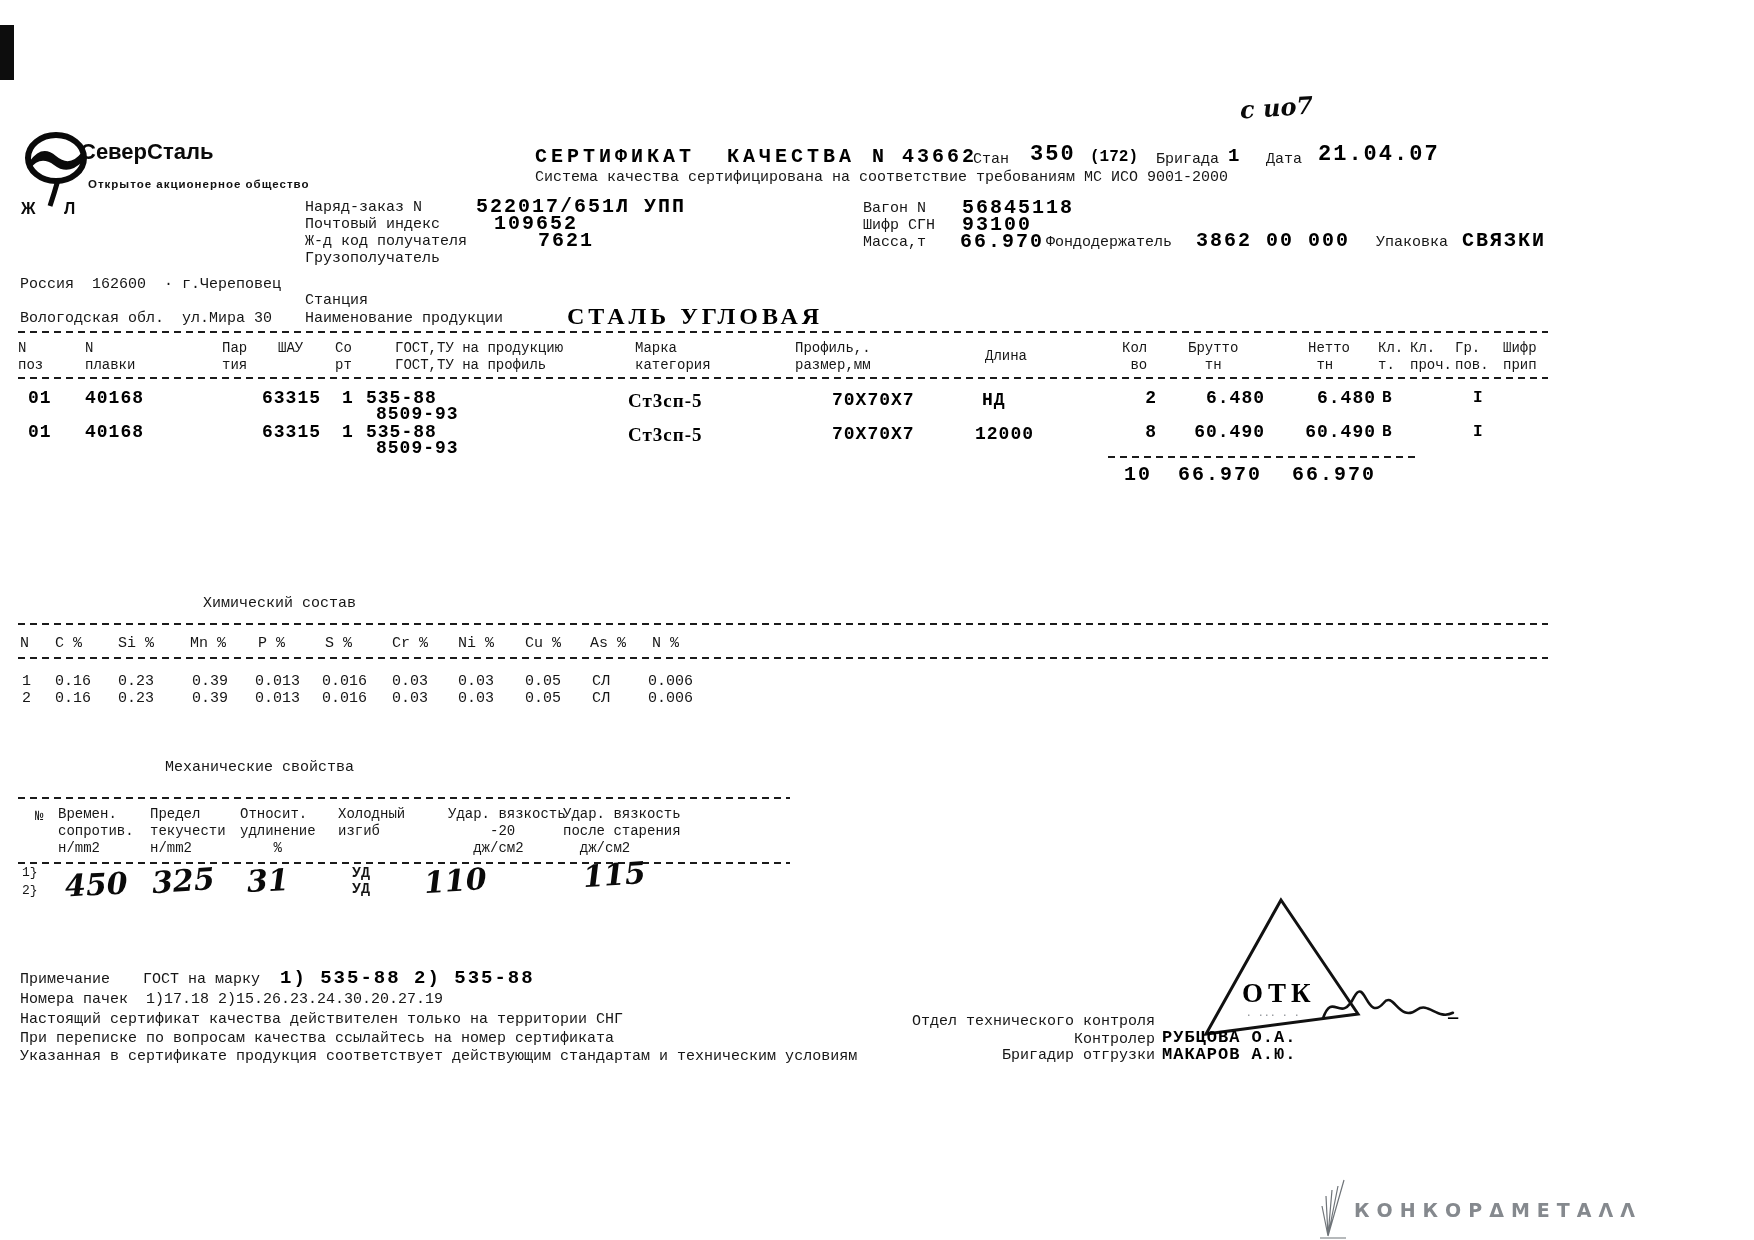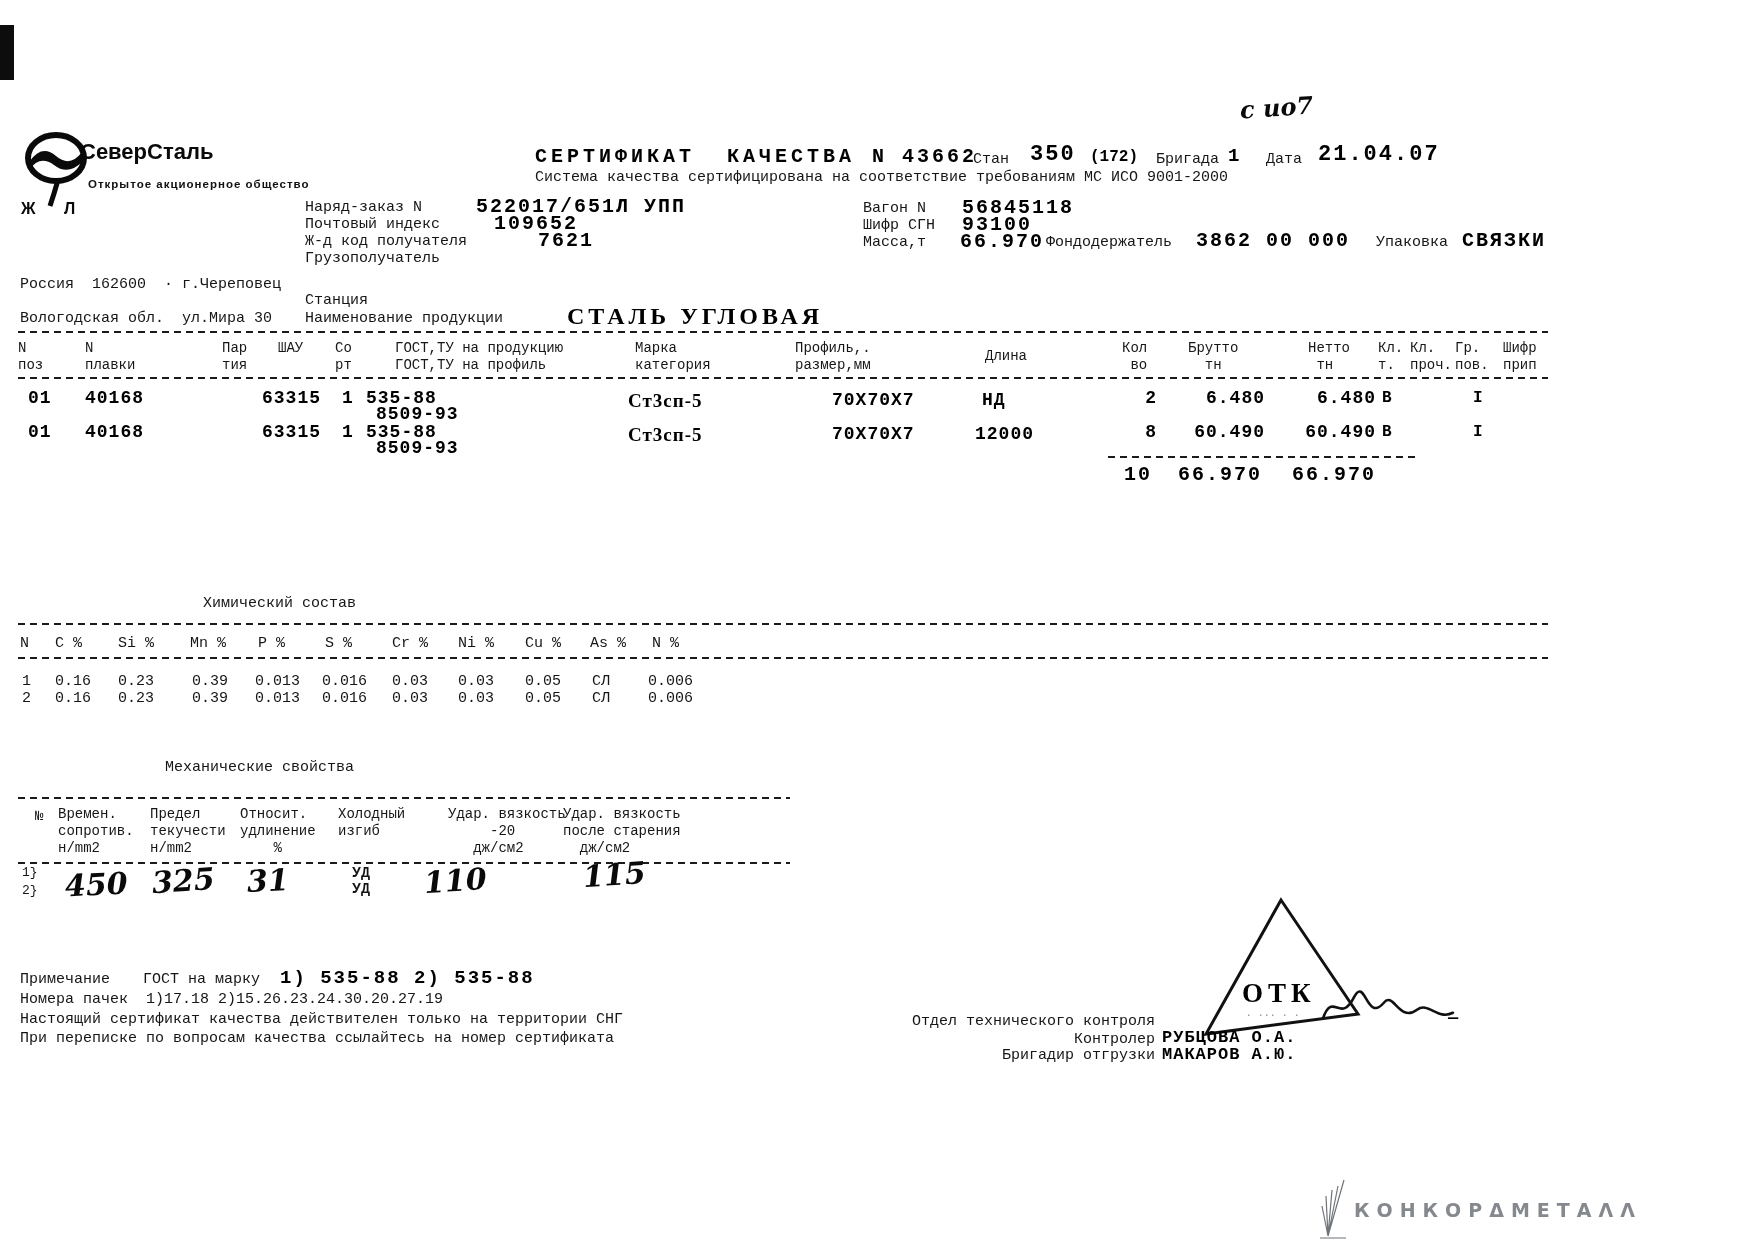--- a/index.html
+++ b/index.html
@@ -214,20 +214,21 @@
 УД</span>
   <span class="abs hand" style="left:424px;top:864px;transform:rotate(-4deg);">110</span>
   <span class="abs hand" style="left:583px;top:858px;transform:rotate(-4deg);">115</span>
 
   <span class="abs lbl" style="left:20px;top:972px;">Примечание</span>
   <span class="abs lbl" style="left:143px;top:972px;">ГОСТ на марку</span>
   <span class="abs b19 pre" style="left:280px;top:968px;letter-spacing:2px;">1) 535-88 2) 535-88</span>
   <span class="abs lbl pre" style="left:20px;top:992px;">Номера пачек  1)17.18 2)15.26.23.24.30.20.27.19</span>
   <span class="abs lbl" style="left:20px;top:1012px;">Настоящий сертификат качества действителен только на территории СНГ</span>
   <span class="abs lbl" style="left:20px;top:1031px;">При переписке по вопросам качества ссылайтесь на номер сертификата</span>
+  <span class="abs lbl" style="left:20px;top:1049px;">Указанная в сертификате продукция соответствует действующим стандартам и техническим условиям</span>
 
   <svg class="abs" style="left:1198px;top:892px;" width="170" height="152" viewBox="0 0 170 152">
     <polygon points="83,8 8,142 160,122" fill="none" stroke="#111" stroke-width="3"></polygon>
   </svg>
   <span class="abs serifb" style="left:1242px;top:978px;font-size:27px;letter-spacing:5px;">ОТК</span>
   <span class="abs gray pre" style="left:1246px;top:1010px;font-size:10px;">∙ ∙∙∙ ∙ ∙</span>
   <svg class="abs" style="left:1320px;top:980px;transform:rotate(8deg);" width="140" height="70" viewBox="0 0 140 70">
     <path d="M4,48 C10,18 22,52 32,22 C40,0 48,46 62,24 C70,10 80,42 96,26 C106,16 118,34 132,24" fill="none" stroke="#111" stroke-width="2.6" stroke-linecap="round"></path>
   </svg>
   <span class="abs b17" style="left:1448px;top:1008px;">—</span>

